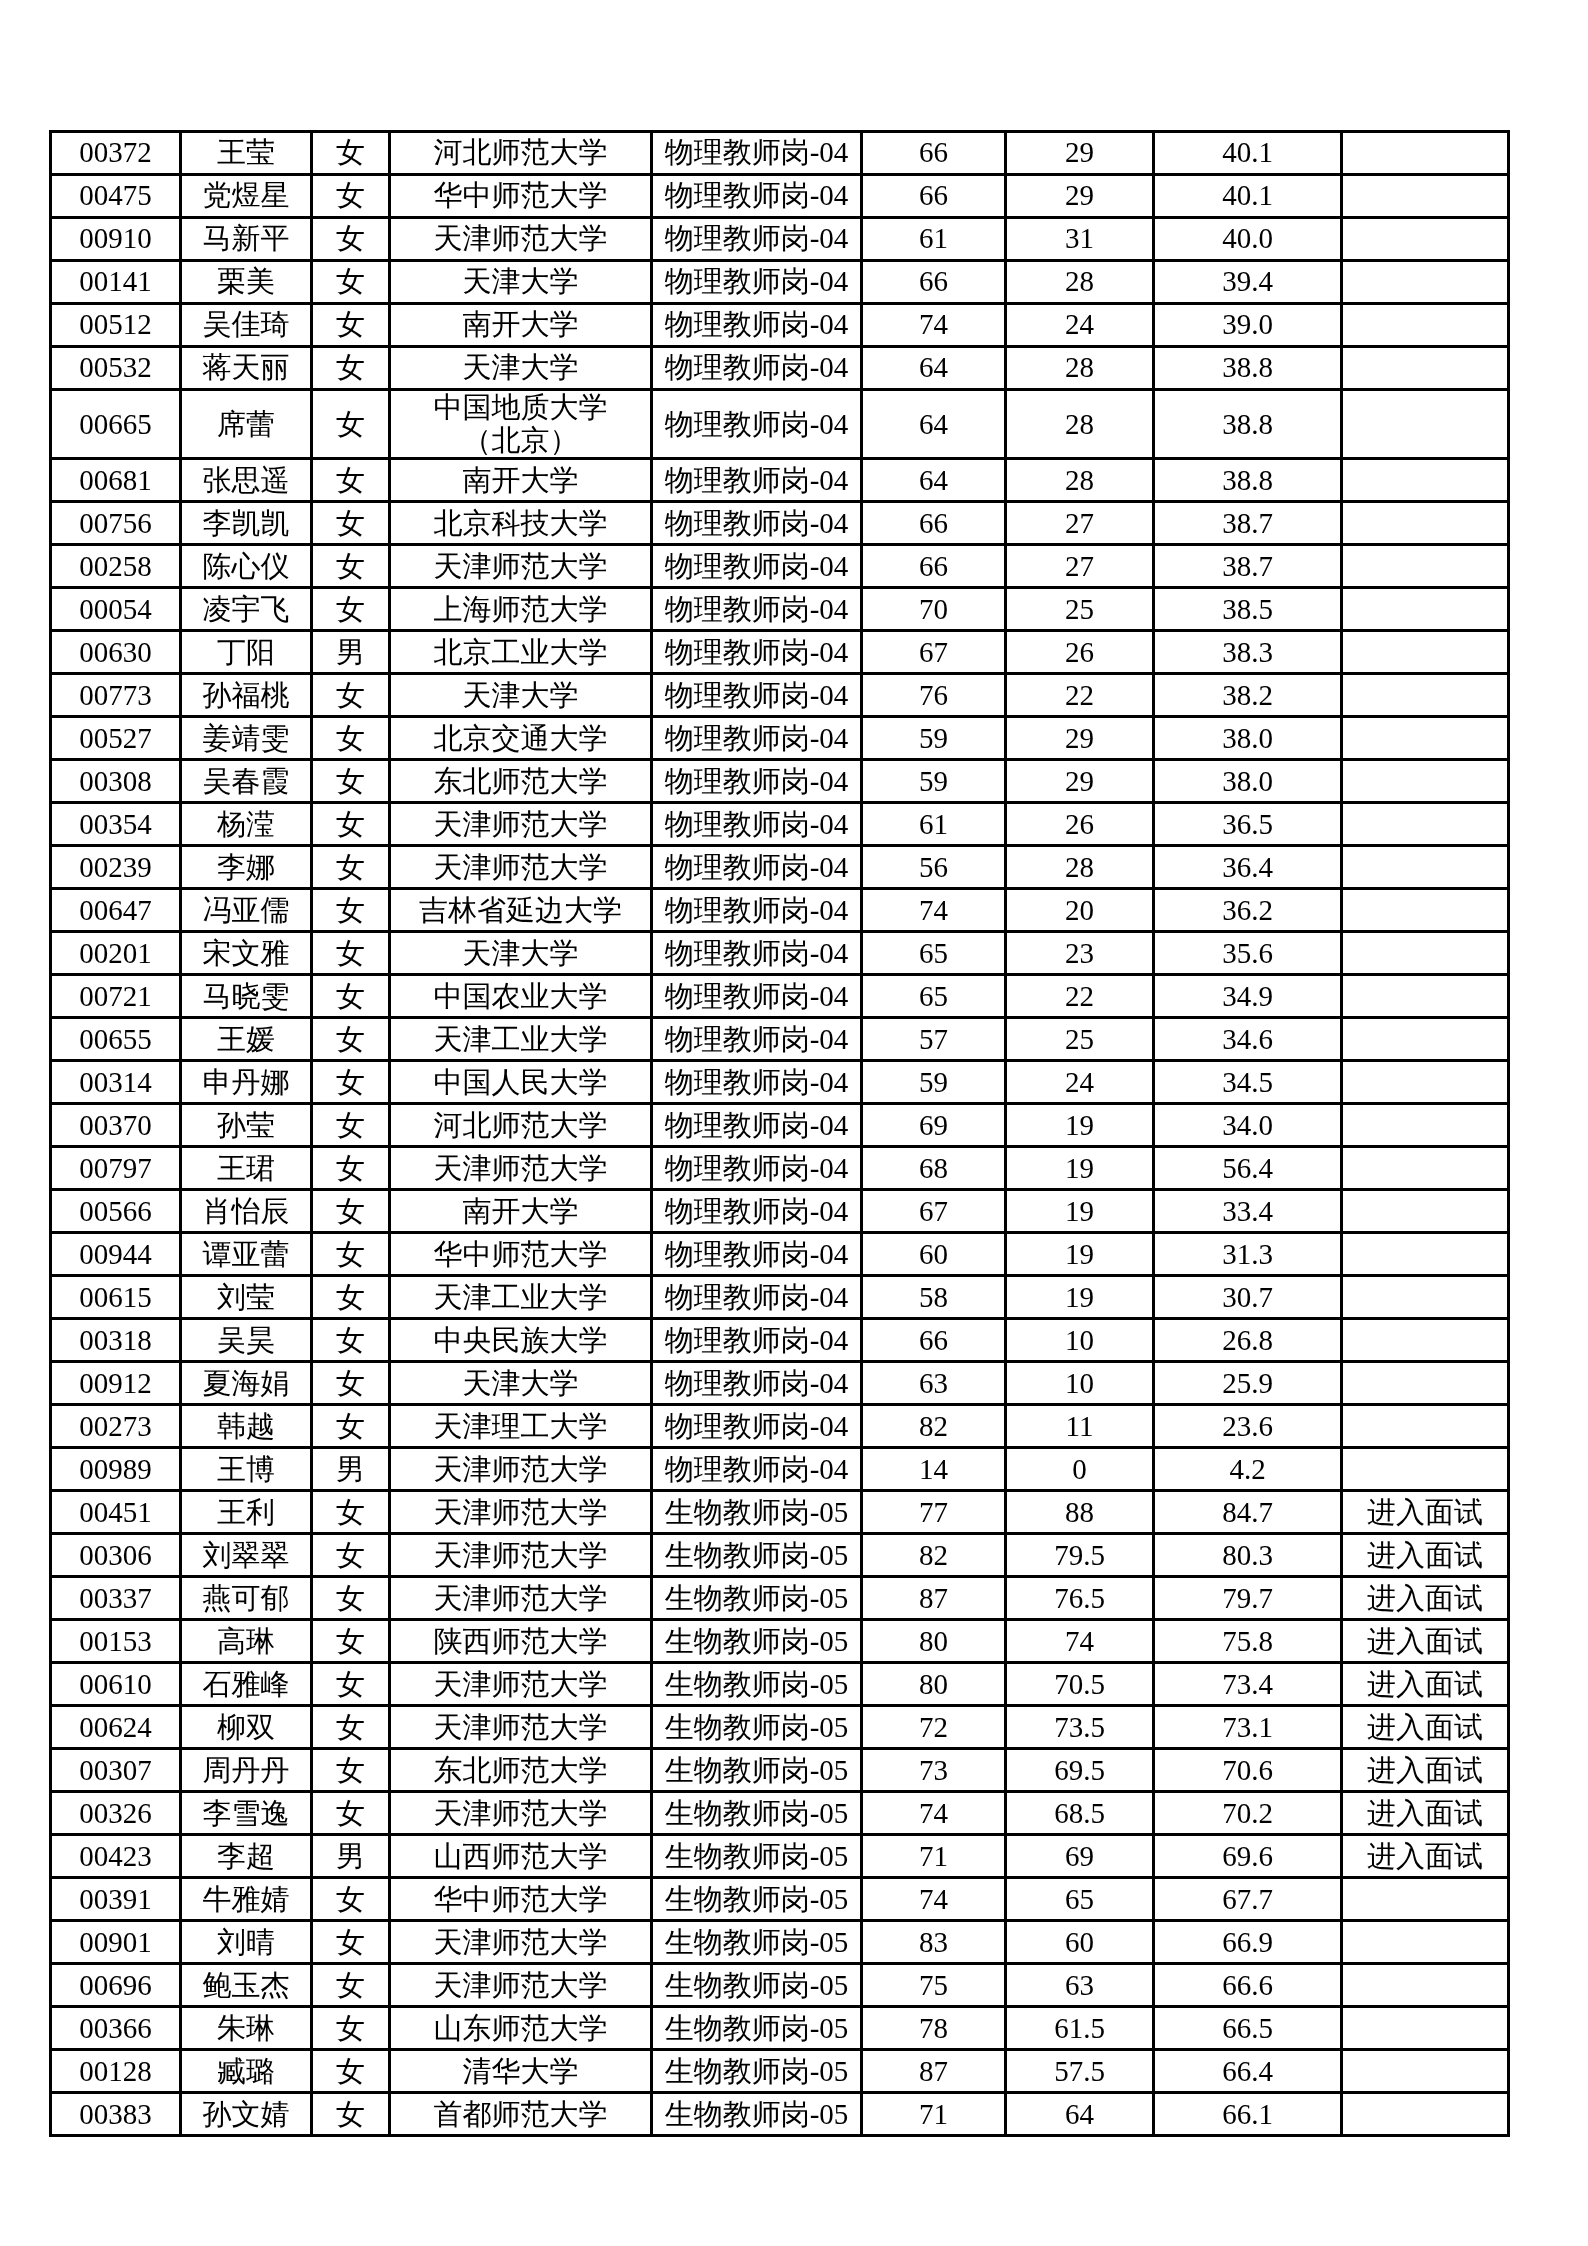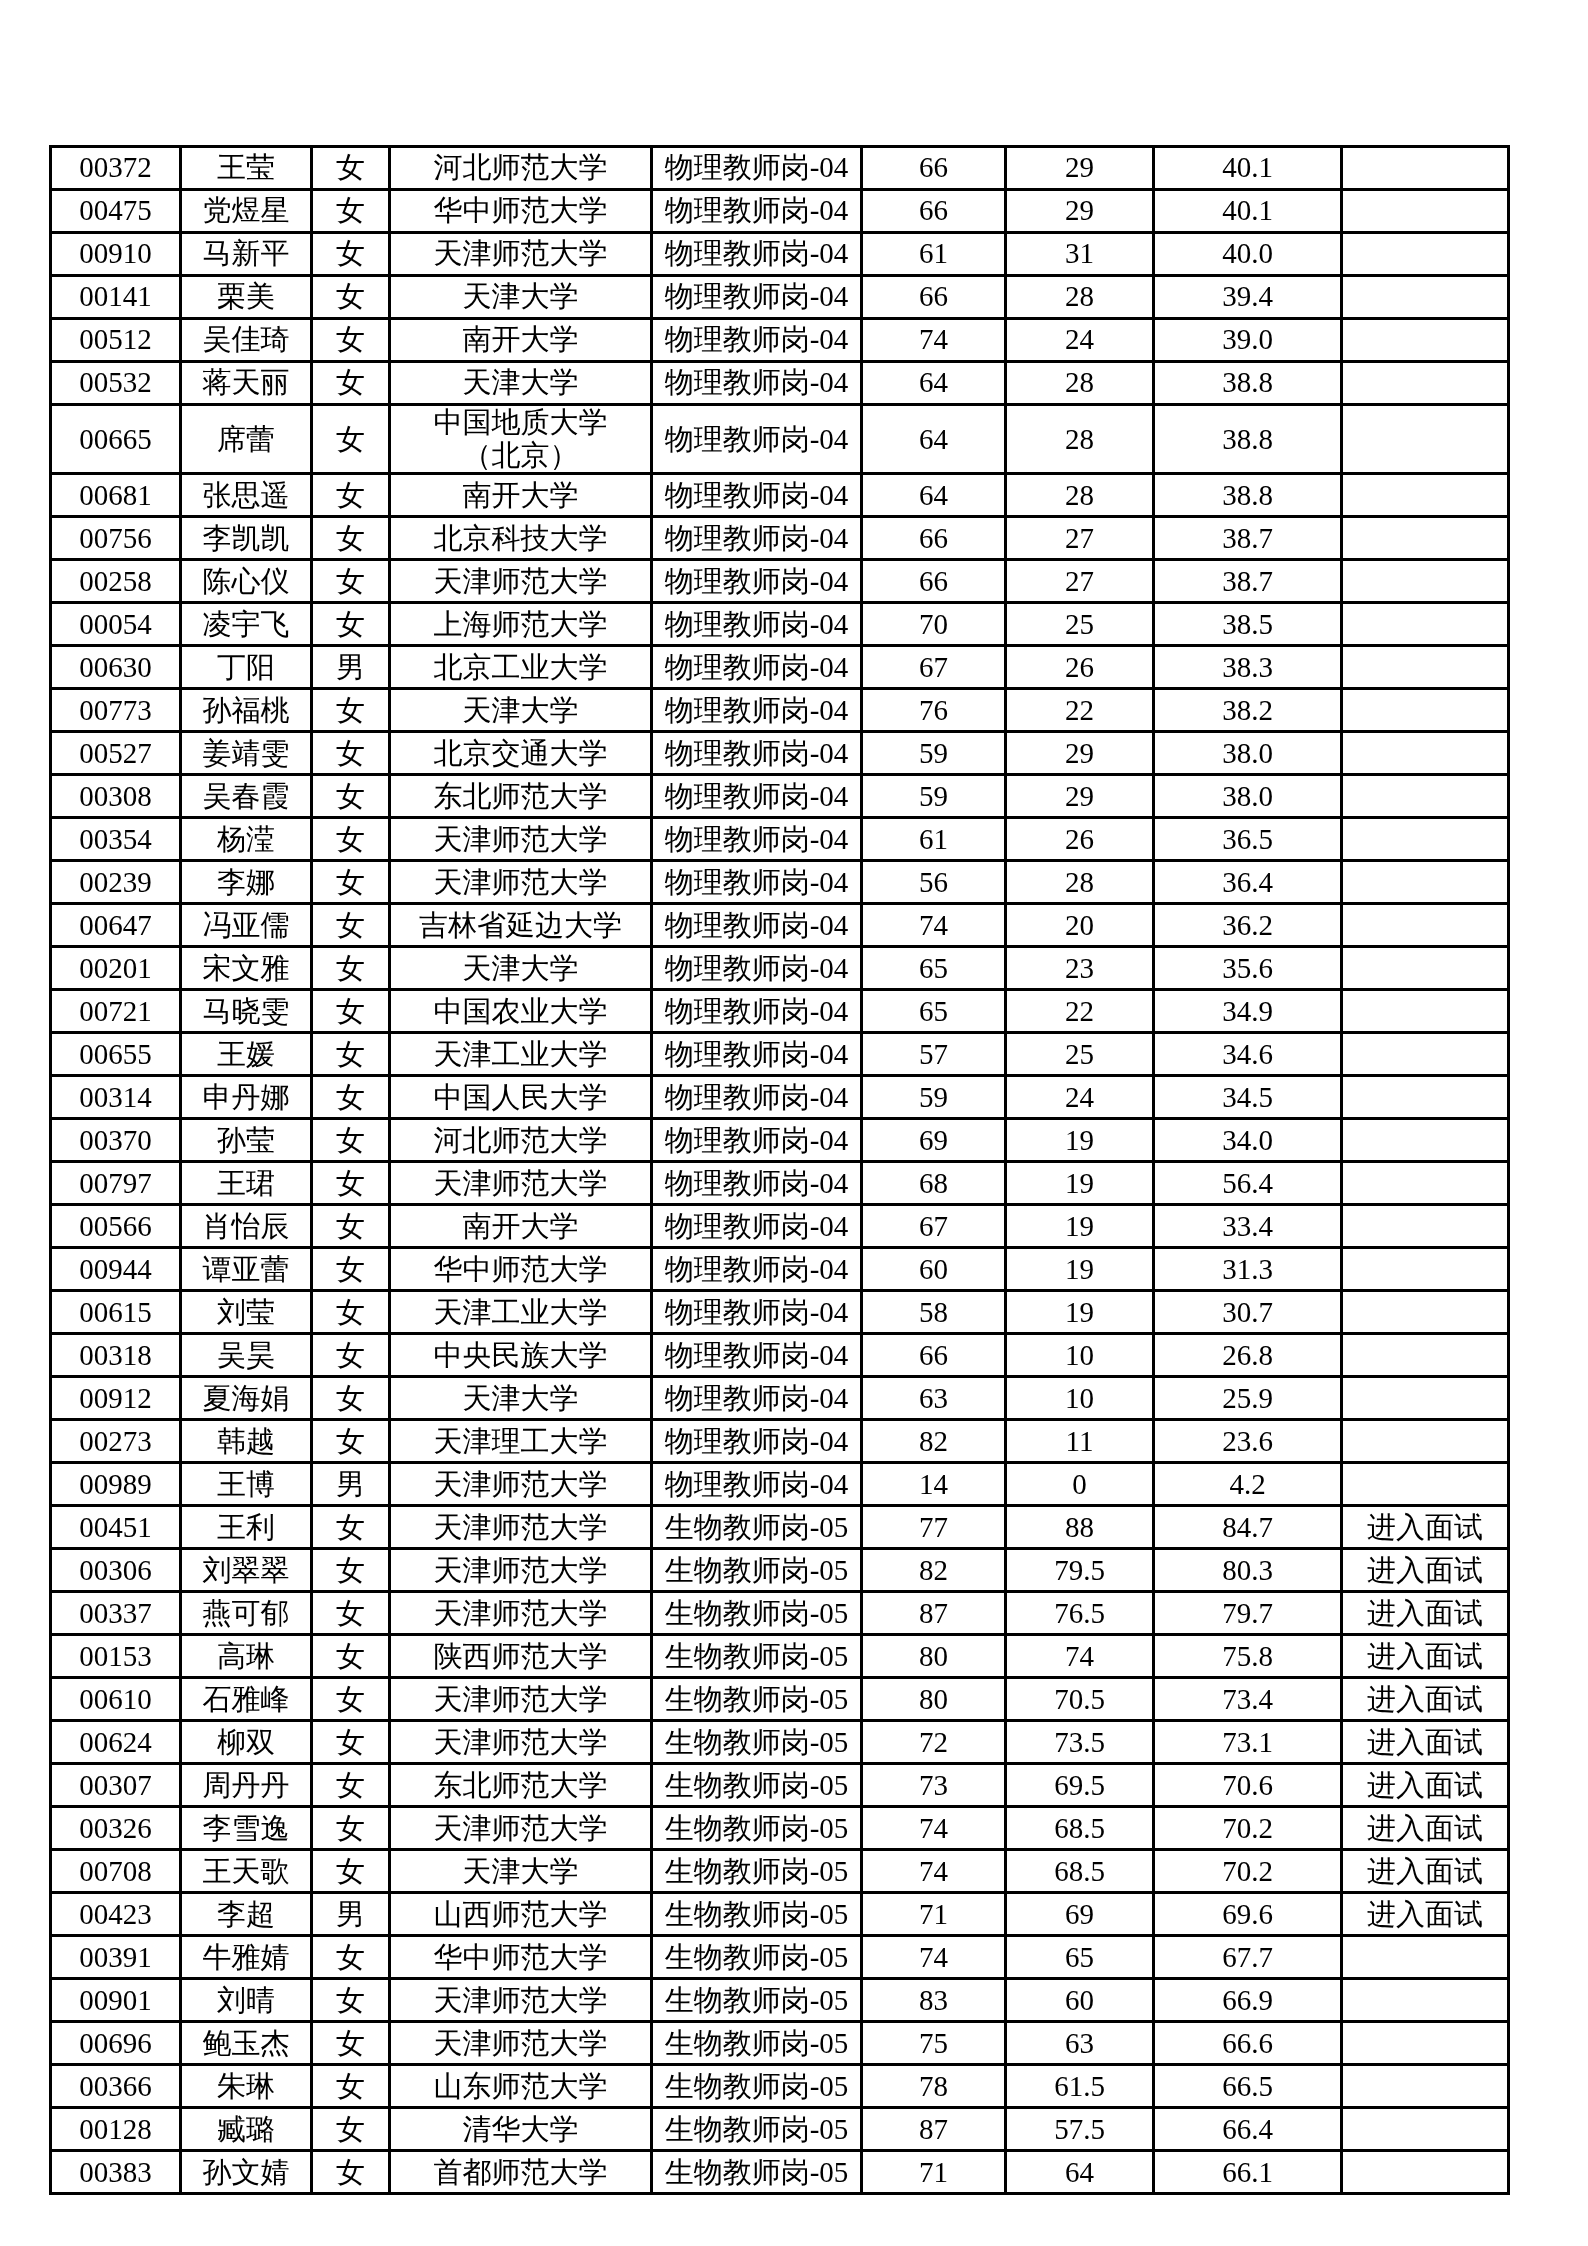--- a/index.html
+++ b/index.html
@@ -10,21 +10,21 @@
   body {
     width: 1588px;
     height: 2246px;
     position: relative;
     font-family: "Liberation Serif", "DejaVu Serif", serif;
     color: #000000;
   }
   table.results {
     position: absolute;
     left: 49px;
-    top: 145px;
+    top: 130px;
     width: 1458px;
     border-collapse: collapse;
     table-layout: fixed;
   }
   table.results td {
     border: 3px solid #000000;
     height: 40px;
     padding: 0;
     text-align: center;
     vertical-align: middle;
@@ -476,31 +476,20 @@
     <td class="cell-name">李雪逸</td>
     <td class="cell-gender">女</td>
     <td class="cell-university">天津师范大学</td>
     <td class="cell-position">生物教师岗-05</td>
     <td class="cell-score1">74</td>
     <td class="cell-score2">68.5</td>
     <td class="cell-total">70.2</td>
     <td class="cell-status">进入面试</td>
   </tr>
       <tr>
-    <td class="cell-id">00708</td>
-    <td class="cell-name">王天歌</td>
-    <td class="cell-gender">女</td>
-    <td class="cell-university">天津大学</td>
-    <td class="cell-position">生物教师岗-05</td>
-    <td class="cell-score1">74</td>
-    <td class="cell-score2">68.5</td>
-    <td class="cell-total">70.2</td>
-    <td class="cell-status">进入面试</td>
-  </tr>
-      <tr>
     <td class="cell-id">00423</td>
     <td class="cell-name">李超</td>
     <td class="cell-gender">男</td>
     <td class="cell-university">山西师范大学</td>
     <td class="cell-position">生物教师岗-05</td>
     <td class="cell-score1">71</td>
     <td class="cell-score2">69</td>
     <td class="cell-total">69.6</td>
     <td class="cell-status">进入面试</td>
   </tr>

